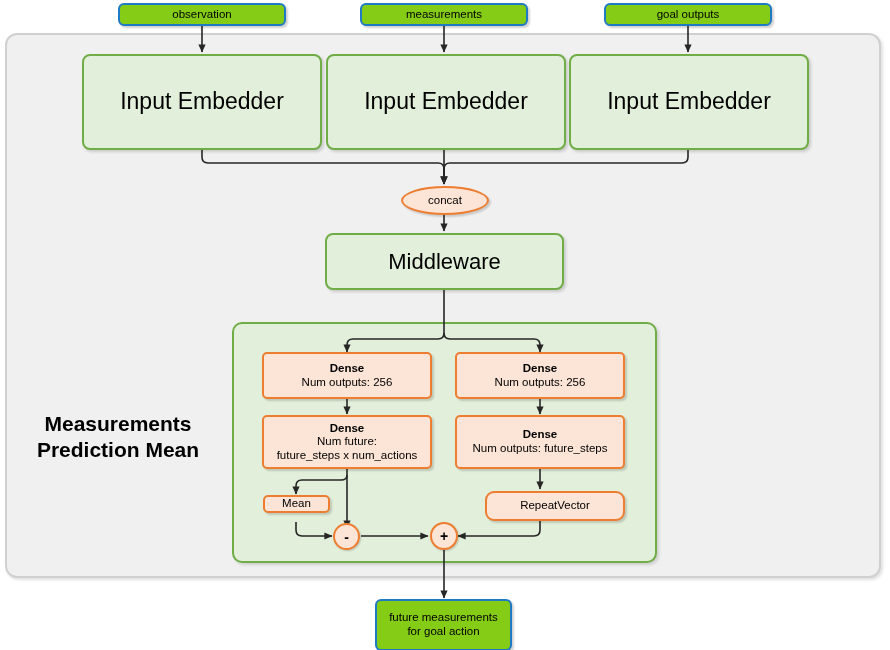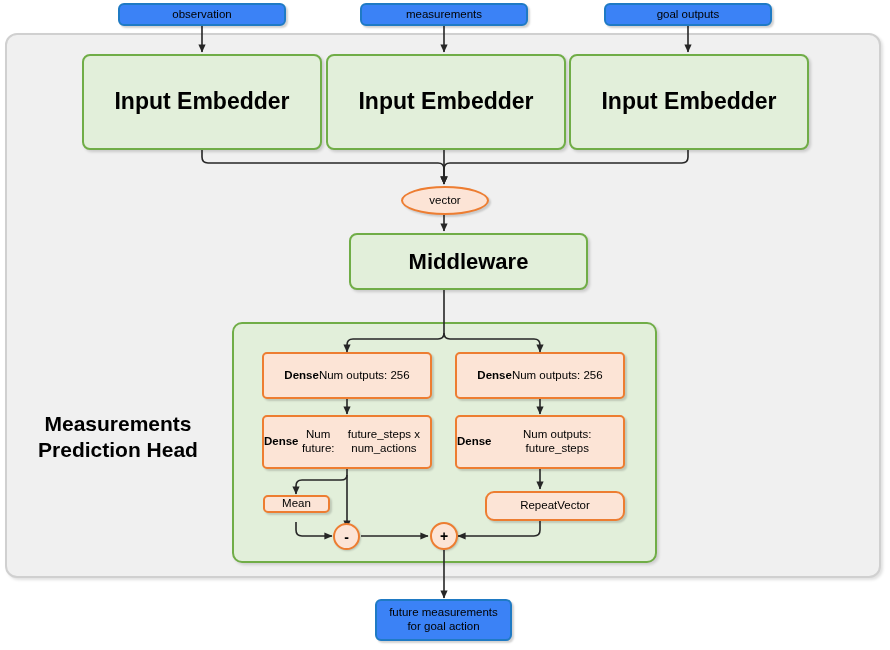--- a/index.html
+++ b/index.html
@@ -51,49 +51,50 @@
   .group-green {
     background: #e2efda;
     border: 2px solid #70ad47;
     border-radius: 10px;
     box-shadow: 2px 2px 3px rgba(0,0,0,0.14);
     z-index: 2;
   }
 
   
   .io-box {
-    background: #3b82f6;
+    background: #84cc16;
     border: 2px solid #1f7ac4;
     border-radius: 6px;
     box-shadow: 2px 2px 2px rgba(0,0,0,0.18);
     color: #000;
     font-size: 11.5px;
     z-index: 6;
   }
 
   
   .green-box {
     background: #e2efda;
     border: 2px solid #70ad47;
     border-radius: 8px;
     box-shadow: 2px 2px 3px rgba(0,0,0,0.16);
     color: #000;
-    font-weight: bold;
+    font-weight: normal;
   }
   .green-box.big { font-size: 23px; }
   .green-box.mid { font-size: 22px; }
 
   
   .orange-box {
     background: #fce4d6;
     border: 2px solid #ed7d31;
     border-radius: 5px;
     box-shadow: 2px 2px 2px rgba(0,0,0,0.16);
     color: #000;
     font-size: 11.5px;
+    flex-direction: column;
   }
   .orange-box .ttl { font-weight: bold; }
 
   
   .ellipse {
     background: #fce4d6;
     border: 2px solid #ed7d31;
     border-radius: 50%;
     box-shadow: 2px 2px 2px rgba(0,0,0,0.16);
     font-size: 11.5px;
@@ -188,30 +189,30 @@
     <span>Input Embedder</span>
   </div>
   <div class="node green-box big" style="left:326px; top:54px; width:240px; height:96px;">
     <span>Input Embedder</span>
   </div>
   <div class="node green-box big" style="left:569px; top:54px; width:240px; height:96px;">
     <span>Input Embedder</span>
   </div>
 
   <div class="node ellipse" style="left:401px; top:186px; width:88px; height:29px;">
-    <span>vector</span>
-  </div>
-
-  <div class="node green-box mid" style="left:325px; top:233px; width:239px; height:57px;margin-left:24px;">
+    <span>concat</span>
+  </div>
+
+  <div class="node green-box mid" style="left:325px; top:233px; width:239px; height:57px;">
     <span>Middleware</span>
   </div>
 
   <div class="head-label" style="left:18px; top:411px; width:200px;">
     <div>Measurements</div>
-    <div>Prediction Head</div>
+    <div>Prediction Mean</div>
   </div>
 
   <div class="node orange-box" style="left:262px; top:352px; width:170px; height:47px;">
     <span class="ttl">Dense</span>
     <span>Num outputs: 256</span>
   </div>
 
   <div class="node orange-box" style="left:262px; top:415px; width:170px; height:54px;">
     <span class="ttl">Dense</span>
     <span>Num future:</span>
@@ -237,18 +238,18 @@
   </div>
 
   <div class="node orange-box" style="left:485px; top:491px; width:140px; height:30px;border-radius:9px;">
     <span>RepeatVector</span>
   </div>
 
   <div class="node op-circle" style="left:430px; top:522px; width:28px; height:28px;">
     <span>+</span>
   </div>
 
-  <div class="node io-box" style="left:375px; top:599px; width:137px; height:42px; flex-direction:column;">
+  <div class="node io-box" style="left:375px; top:599px; width:137px; height:52px; flex-direction:column;">
     <span>future measurements</span>
     <span>for goal action</span>
   </div>
 
 </div>
 
 </body></html>

